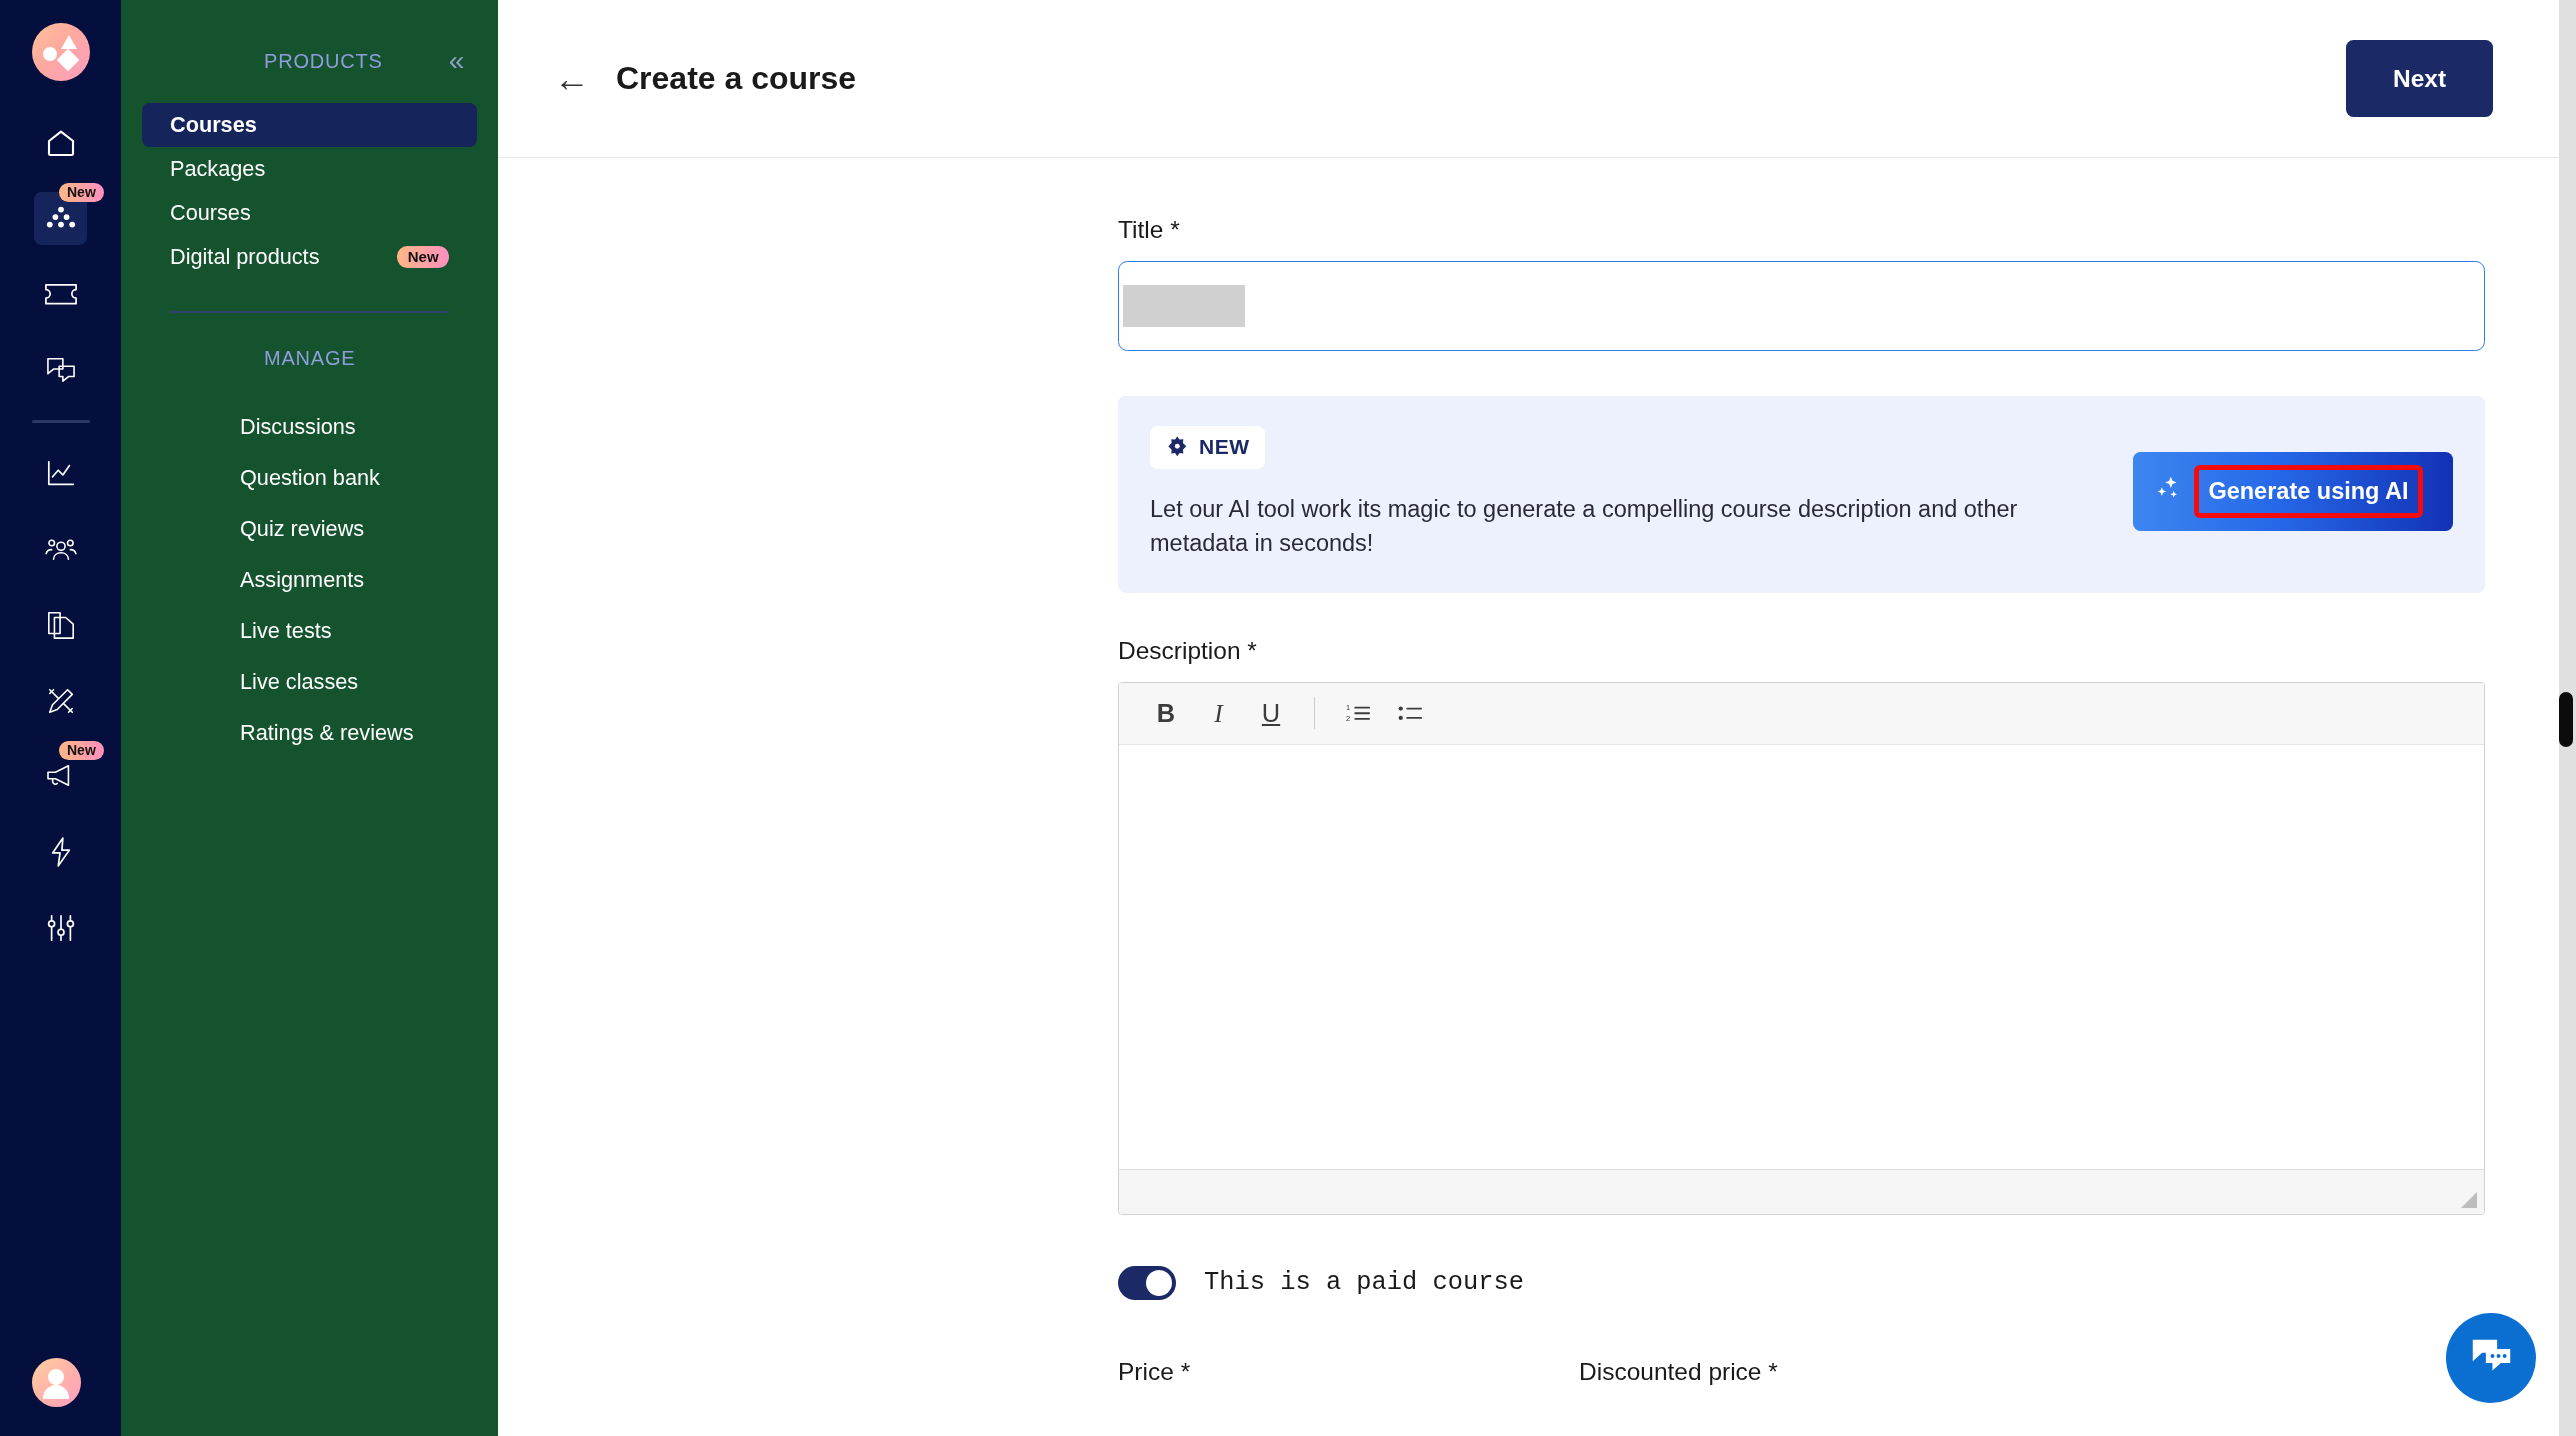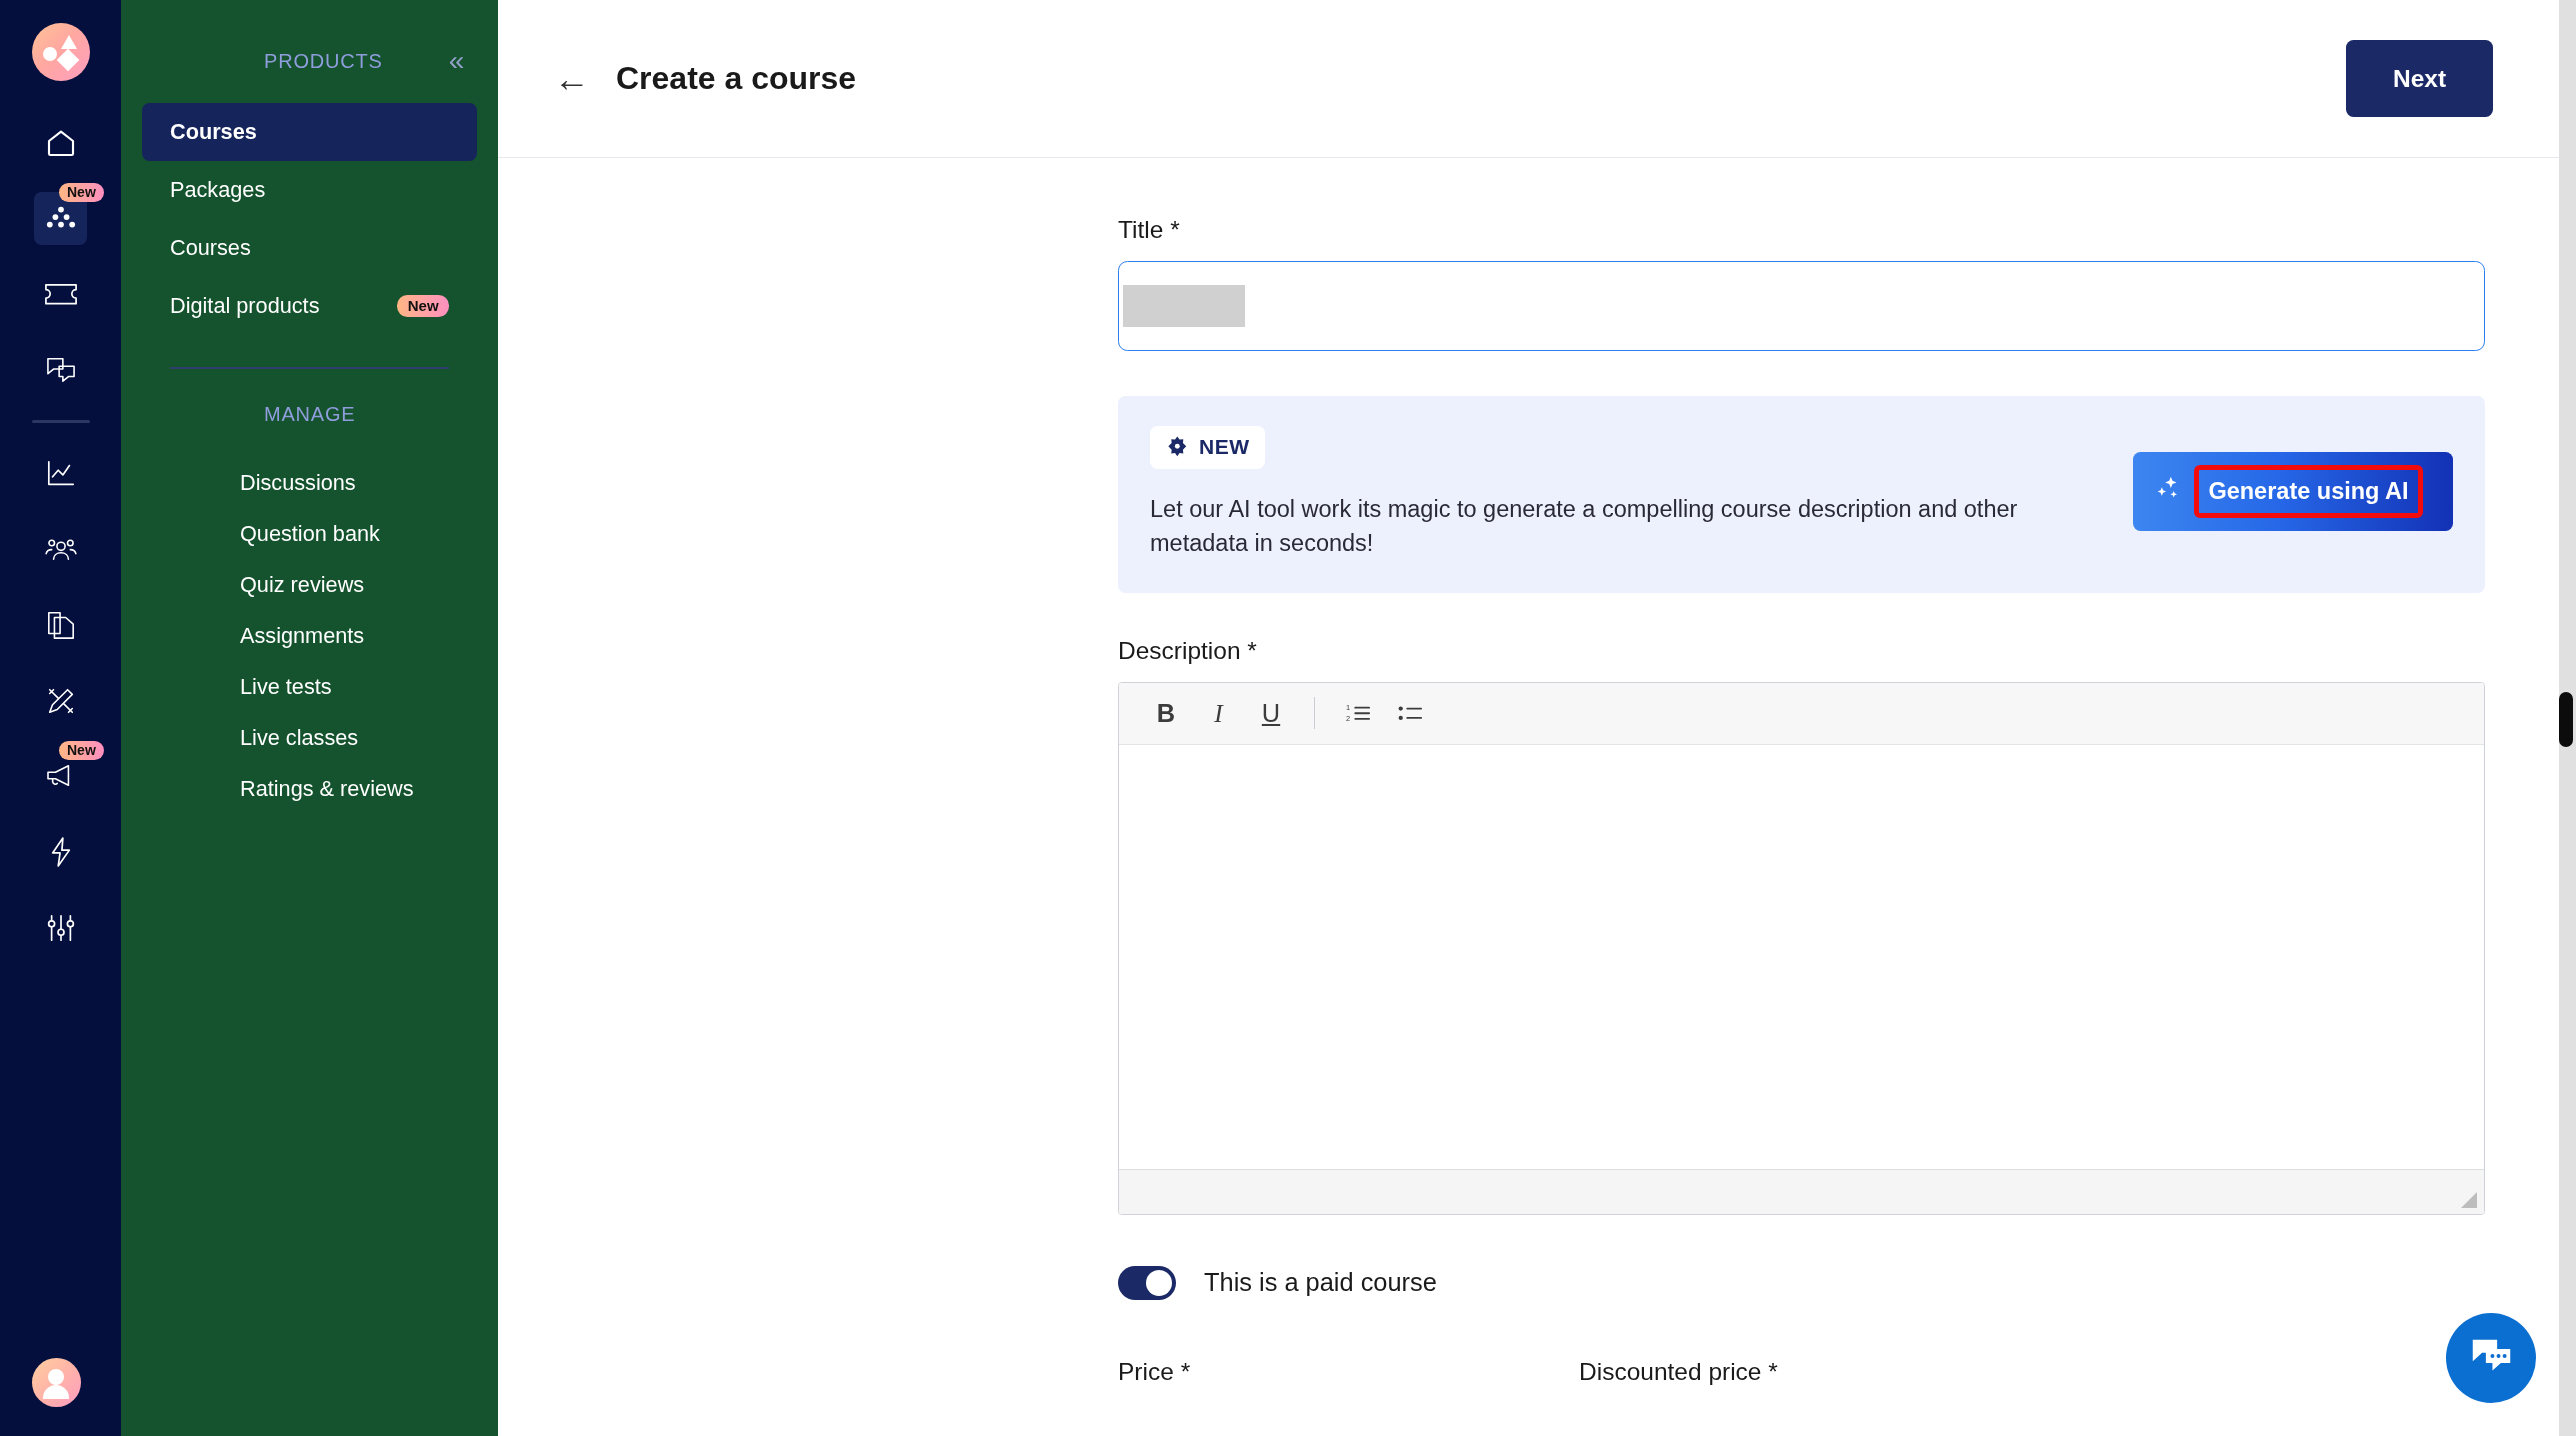--- a/index.html
+++ b/index.html
@@ -64,21 +64,21 @@
     width: 377px; flex: 0 0 377px; height: 1437px;
     background: #14532d; padding: 47px 0 0 0; position: relative;
   }
   .subnav-head {
     display: flex; align-items: center; justify-content: space-between;
     padding: 0 28px 0 143px; margin-bottom: 28px;
   }
   .subnav-title { color: #8f9ddd; font-size: 20px; letter-spacing: 0.8px; font-weight: 500; }
   .collapse-btn { color: #93a0c9; font-size: 28px; line-height: 1; cursor: pointer; padding: 0 5.6px; }
   .nav-item {
-    margin: 0 21px; height: 58px; display: flex; align-items: center;
+    margin: 0 21px; height: 44px; display: flex; align-items: center;
     padding: 0 28px; border-radius: 7.5px; color: #ffffff; font-size: 21.7px;
     cursor: pointer; justify-content: space-between;
   }
   .nav-item.active { background: #16245c; font-weight: 700; }
   .nav-badge {
     background: linear-gradient(90deg, #ffb784 0%, #ff8fc0 100%);
     color: #111; font-size: 15px; font-weight: 600;
     border-radius: 10.4px; padding: 2.8px 10.4px 3.8px; line-height: 1;
   }
   .nav-sep { height: 1.9px; background: #30406e; margin: 32px 49px 34px; }
@@ -174,21 +174,21 @@
   
   .toggle-row { display: flex; align-items: center; margin-top: 51px; }
   .toggle {
     width: 58px; height: 34px; border-radius: 17px; background: #1b2a66;
     position: relative; cursor: pointer; flex: 0 0 58px;
   }
   .toggle .knob {
     position: absolute; width: 26px; height: 26px; border-radius: 50%;
     background: #ffffff; top: 3.8px; right: 3.8px;
   }
-  .toggle-label { font-size: 25.4px; color: #1a1a1a; margin-left: 28px; }
+  .toggle-label { font-size: 25.4px; color: #1a1a1a; margin-left: 28px; font-family: Liberation Mono, monospace; }
 
   .price-row { display: flex; margin-top: 58px; }
   .price-label { font-size: 24.5px; color: #1a1a1a; }
   .price-col-1 { width: 461px; }
 
   
   .chat-fab {
     position: absolute; right: 40px; bottom: 34px;
     width: 90px; height: 90px; border-radius: 50%;
     background: #0b6ed1; display: flex; align-items: center; justify-content: center;

